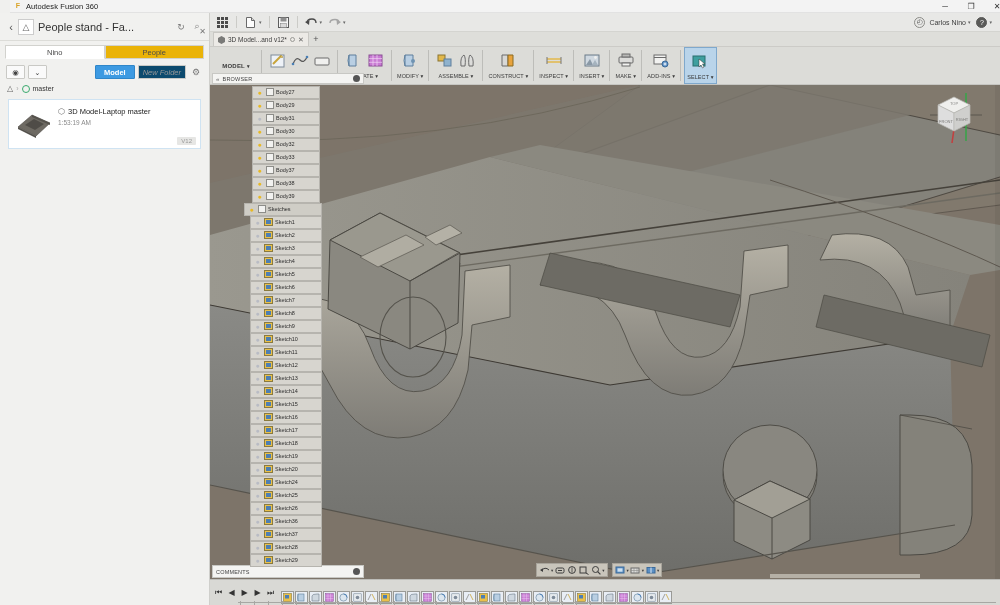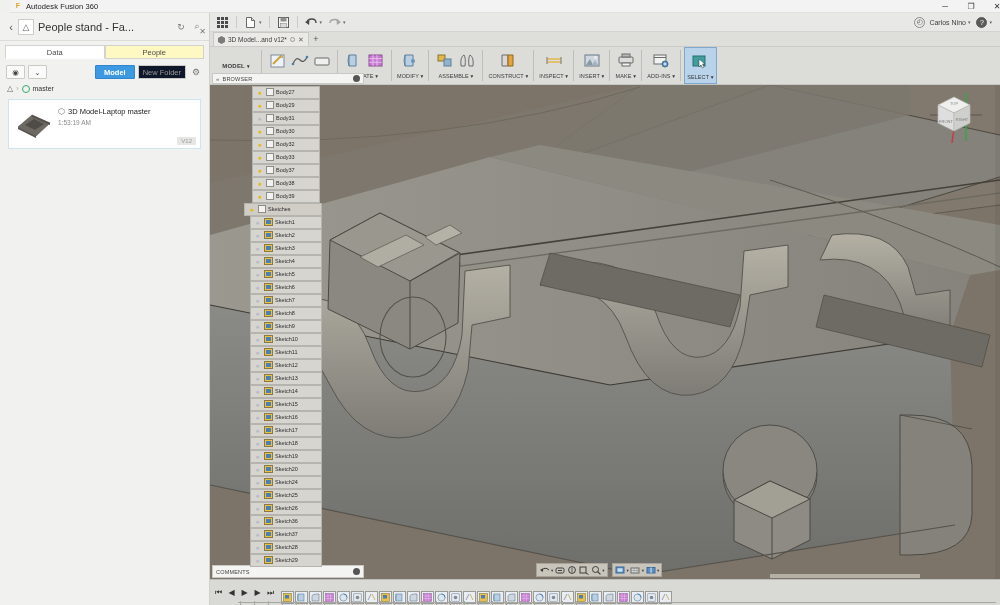--- a/index.html
+++ b/index.html
@@ -49,37 +49,37 @@
   }
   .dp-icn { width: 16px; text-align: center; color: #777; font-size: 9px; }
   .dp-close {
     position: absolute; right: 3px; top: 14px; font-size: 8px; color: #777;
   }
 
   .dp-tabs { display: flex; padding: 4px 5px 0 5px; gap: 0; }
   .dp-tab {
     flex: 1; height: 14px; line-height: 13px; text-align: center;
     font-size: 7.5px; color: #4a4a4a; border: 1px solid #d2d2ce;
-    background: #fef9c3;
+    background: #eab308;
   }
   .dp-tab.active { background: #fff; border-bottom-color: #fff; }
 
   .dp-toolbar {
     display: flex; align-items: center; gap: 3px; padding: 6px 6px 4px 6px;
   }
   .tb-btn {
     height: 14px; min-width: 19px; border: 1px solid #c9c9c5; background: #fafafa;
     display: flex; align-items: center; justify-content: center;
     font-size: 7.5px; color: #444; padding: 0 4px; border-radius: 1px;
   }
   .tb-btn.primary {
     background: #3d9ae2; border-color: #2f86c9; color: #fff; font-weight: bold;
     padding: 0 8px;
   }
-  .tb-btn.ghost { color: #999; background: #0f172a; }
+  .tb-btn.ghost { color: #999; background: #0c4a6e; font-style: italic; }
   .tb-spacer { flex: 1; }
   .tb-gear { width: 14px; text-align: center; color: #777; font-size: 9px; }
 
   .dp-crumb {
     display: flex; align-items: center; gap: 3px; padding: 1px 7px 4px 7px;
     font-size: 7px; color: #333;
   }
   .crumb-tri { color: #666; font-size: 8px; }
   .crumb-sep { color: #aaa; }
   .crumb-circle {
@@ -309,21 +309,21 @@
     <div class="dp-head">
       <div class="dp-back">‹</div>
       <div class="dp-hubicon">△</div>
       <div class="dp-title">People stand - Fa...</div>
       <div class="dp-icn">↻</div>
       <div class="dp-icn">⌕</div>
     </div>
     <div class="dp-close">✕</div>
 
     <div class="dp-tabs">
-      <div class="dp-tab active">Data</div>
+      <div class="dp-tab active">Nino</div>
       <div class="dp-tab">People</div>
     </div>
 
     <div class="dp-toolbar">
       <div class="tb-btn">◉</div>
       <div class="tb-btn">⌄</div>
       <div class="tb-spacer"></div>
       <div class="tb-btn primary">Model</div>
       <div class="tb-btn ghost">New Folder</div>
       <div class="tb-gear">⚙</div>

